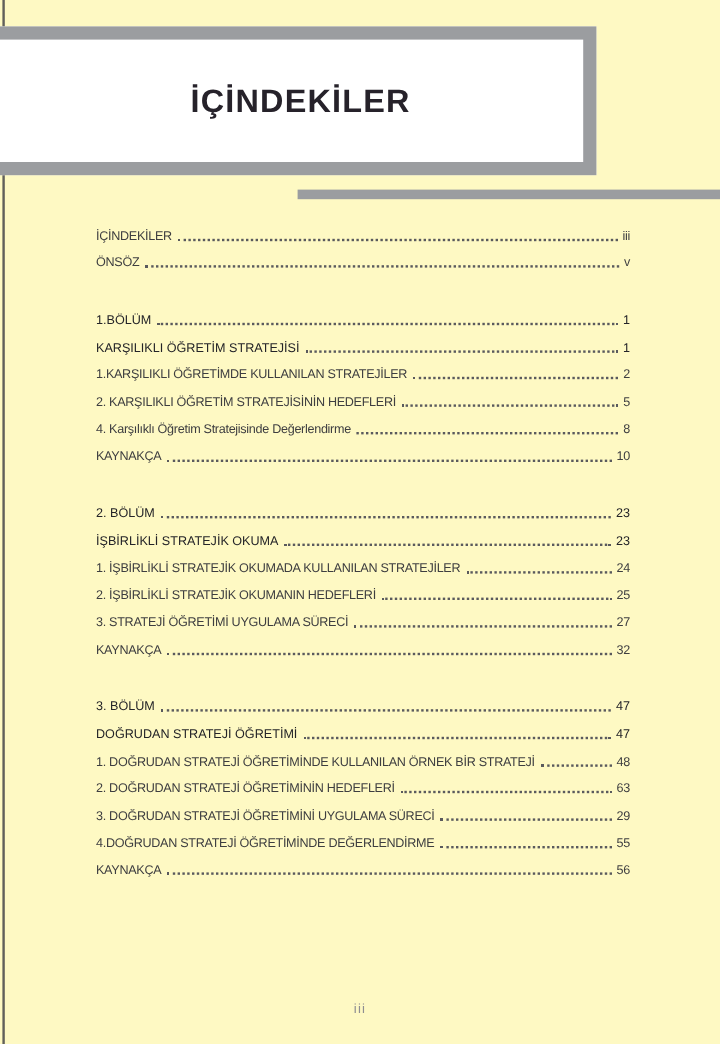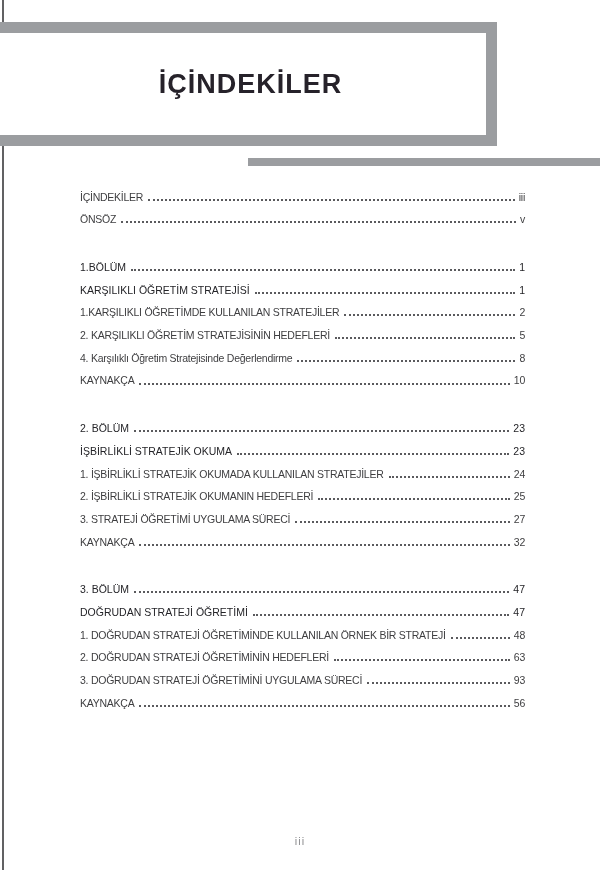--- a/index.html
+++ b/index.html
@@ -6,21 +6,21 @@
     --frame-gray:#9b9da0;
     --text-dark:#3e3e40;
     --bold-dark:#242428;
     --dots:#5a5a5d;
     --footer-gray:#8e8e91;
     --edge-line:#454548;
   }
   html,body{margin:0;padding:0;background:#e8e8e8;}
   .page{
     position:relative;width:600px;height:870px;margin:0 auto;
-    background:#ffffff;overflow:hidden;
+    background:#fef9c3;overflow:hidden;
     font-family:"Liberation Sans",sans-serif;
   }
   .edge-line{
     position:absolute;left:2px;top:0;width:2px;height:870px;
     background:var(--edge-line);opacity:.85;
   }
   .title-frame{
     position:absolute;left:-16px;top:22px;width:513px;height:124px;
     box-sizing:border-box;background:#ffffff;
     border:11px solid var(--frame-gray);
@@ -162,21 +162,26 @@
           <span class="pg">48</span>
         </div>
         <div class="toc-row">
           <span class="lbl">2. DOĞRUDAN STRATEJİ ÖĞRETİMİNİN HEDEFLERİ</span>
           <span class="dots"></span>
           <span class="pg">63</span>
         </div>
         <div class="toc-row">
           <span class="lbl">3. DOĞRUDAN STRATEJİ ÖĞRETİMİNİ UYGULAMA SÜRECİ</span>
           <span class="dots"></span>
-          <span class="pg">93</span>
+          <span class="pg">29</span>
+        </div>
+        <div class="toc-row">
+          <span class="lbl">4.DOĞRUDAN STRATEJİ ÖĞRETİMİNDE DEĞERLENDİRME</span>
+          <span class="dots"></span>
+          <span class="pg">55</span>
         </div>
         <div class="toc-row">
           <span class="lbl">KAYNAKÇA</span>
           <span class="dots"></span>
           <span class="pg">56</span>
         </div>
       </div>
     </div>
 
   <div class="footer-folio">iii</div>

